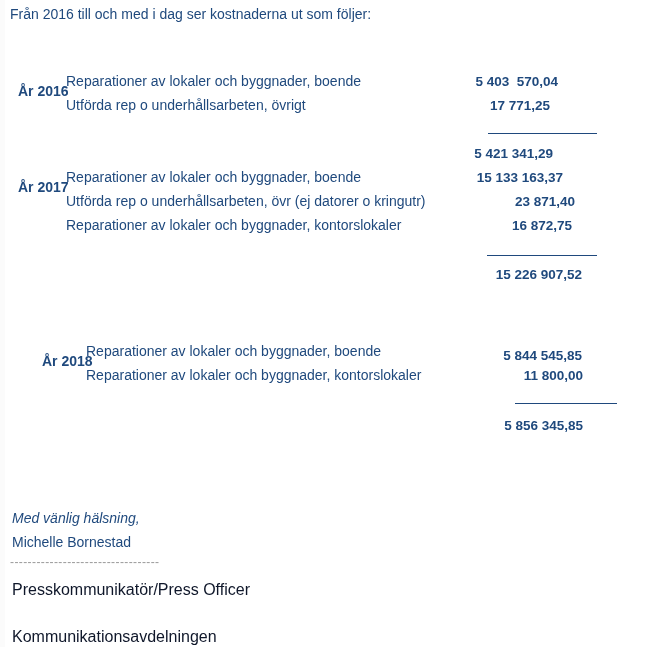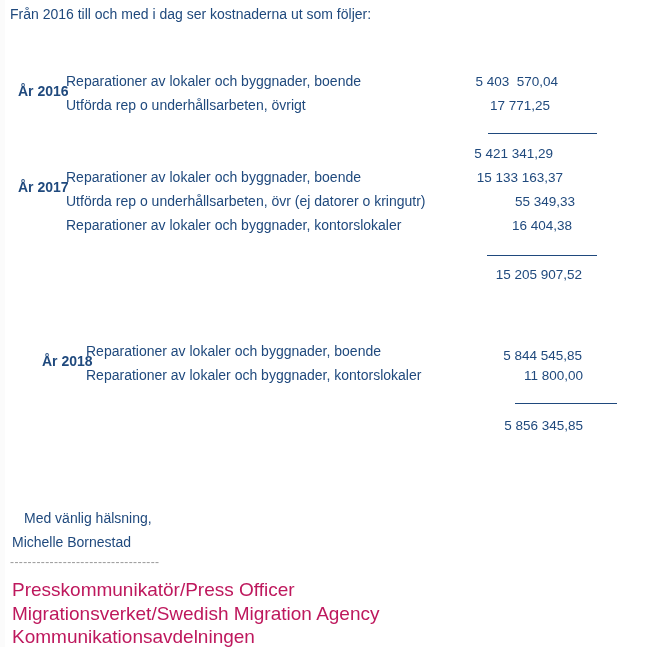--- a/index.html
+++ b/index.html
@@ -19,32 +19,32 @@
     width: 5px; height: 100%;
     background: #fbfbfb;
   }
   .t {
     position: absolute;
     white-space: pre;
     line-height: 15px;
   }
   .bold { font-weight: bold; margin-top: 10px; }
   .amount {
-    font-weight: normal;
+    font-weight: bold;
     font-size: 13.5px;
     text-align: right;
   }
   .rule {
     position: absolute;
     height: 0;
     border-top: 1px solid #1F497D;
   }
   .sig {
-    color: #be185d;
-    font-size: 19px;
+    color: #0f172a;
+    font-size: 16px;
   }
   .divider {
     color: #9b9b9b;
     font-size: 12px;
     letter-spacing: 0.4px;
   }
 </style>
 </head>
 <body>
 
@@ -61,37 +61,36 @@
   <div class="t amount" style="right:95px; top:98px;">17 771,25</div>
 
   <div class="rule" style="left:488px; top:133px; width:109px;"></div>
   <div class="t amount" style="right:92px; top:146px;margin-left:37px;">5 421 341,29</div>
 
   <div class="t bold" style="left:18px; top:170px;">År 2017</div>
   <div class="t" style="left:66px; top:170px;">Reparationer av lokaler och byggnader, boende</div>
   <div class="t amount" style="right:82px; top:170px;">15 133 163,37</div>
 
   <div class="t" style="left:66px; top:194px;">Utförda rep o underhållsarbeten, övr (ej datorer o kringutr)</div>
-  <div class="t amount" style="right:70px; top:194px;">55 349,33</div>
+  <div class="t amount" style="right:70px; top:194px;">23 871,40</div>
 
   <div class="t" style="left:66px; top:218px;">Reparationer av lokaler och byggnader, kontorslokaler</div>
-  <div class="t amount" style="right:73px; top:218px;">16 404,38</div>
+  <div class="t amount" style="right:73px; top:218px;">16 872,75</div>
 
   <div class="rule" style="left:487px; top:255px; width:110px;"></div>
-  <div class="t amount" style="right:63px; top:267px;">15 205 907,52</div>
+  <div class="t amount" style="right:63px; top:267px;">15 226 907,52</div>
 
   <div class="t bold" style="left:42px; top:344px;">År 2018</div>
   <div class="t" style="left:86px; top:344px;">Reparationer av lokaler och byggnader, boende</div>
   <div class="t amount" style="right:63px; top:348px;">5 844 545,85</div>
 
   <div class="t" style="left:86px; top:368px;">Reparationer av lokaler och byggnader, kontorslokaler</div>
   <div class="t amount" style="right:62px; top:368px;">11 800,00</div>
 
   <div class="rule" style="left:515px; top:403px; width:102px;"></div>
   <div class="t amount" style="right:62px; top:418px;">5 856 345,85</div>
 
-  <div class="t" style="left:24px; top:511px;">Med vänlig hälsning,</div>
+  <div class="t" style="left:12px; top:511px;font-style:italic;">Med vänlig hälsning,</div>
   <div class="t" style="left:12px; top:535px;">Michelle Bornestad</div>
   <div class="t divider" style="left:10px; top:555px;">----------------------------------</div>
   <div class="t sig" style="left:12px; top:582px;">Presskommunikatör/Press Officer</div>
-  <div class="t sig" style="left:12px; top:606px;">Migrationsverket/Swedish Migration Agency</div>
   <div class="t sig" style="left:12px; top:629px;">Kommunikationsavdelningen</div>
 </div>
 
 </body></html>

